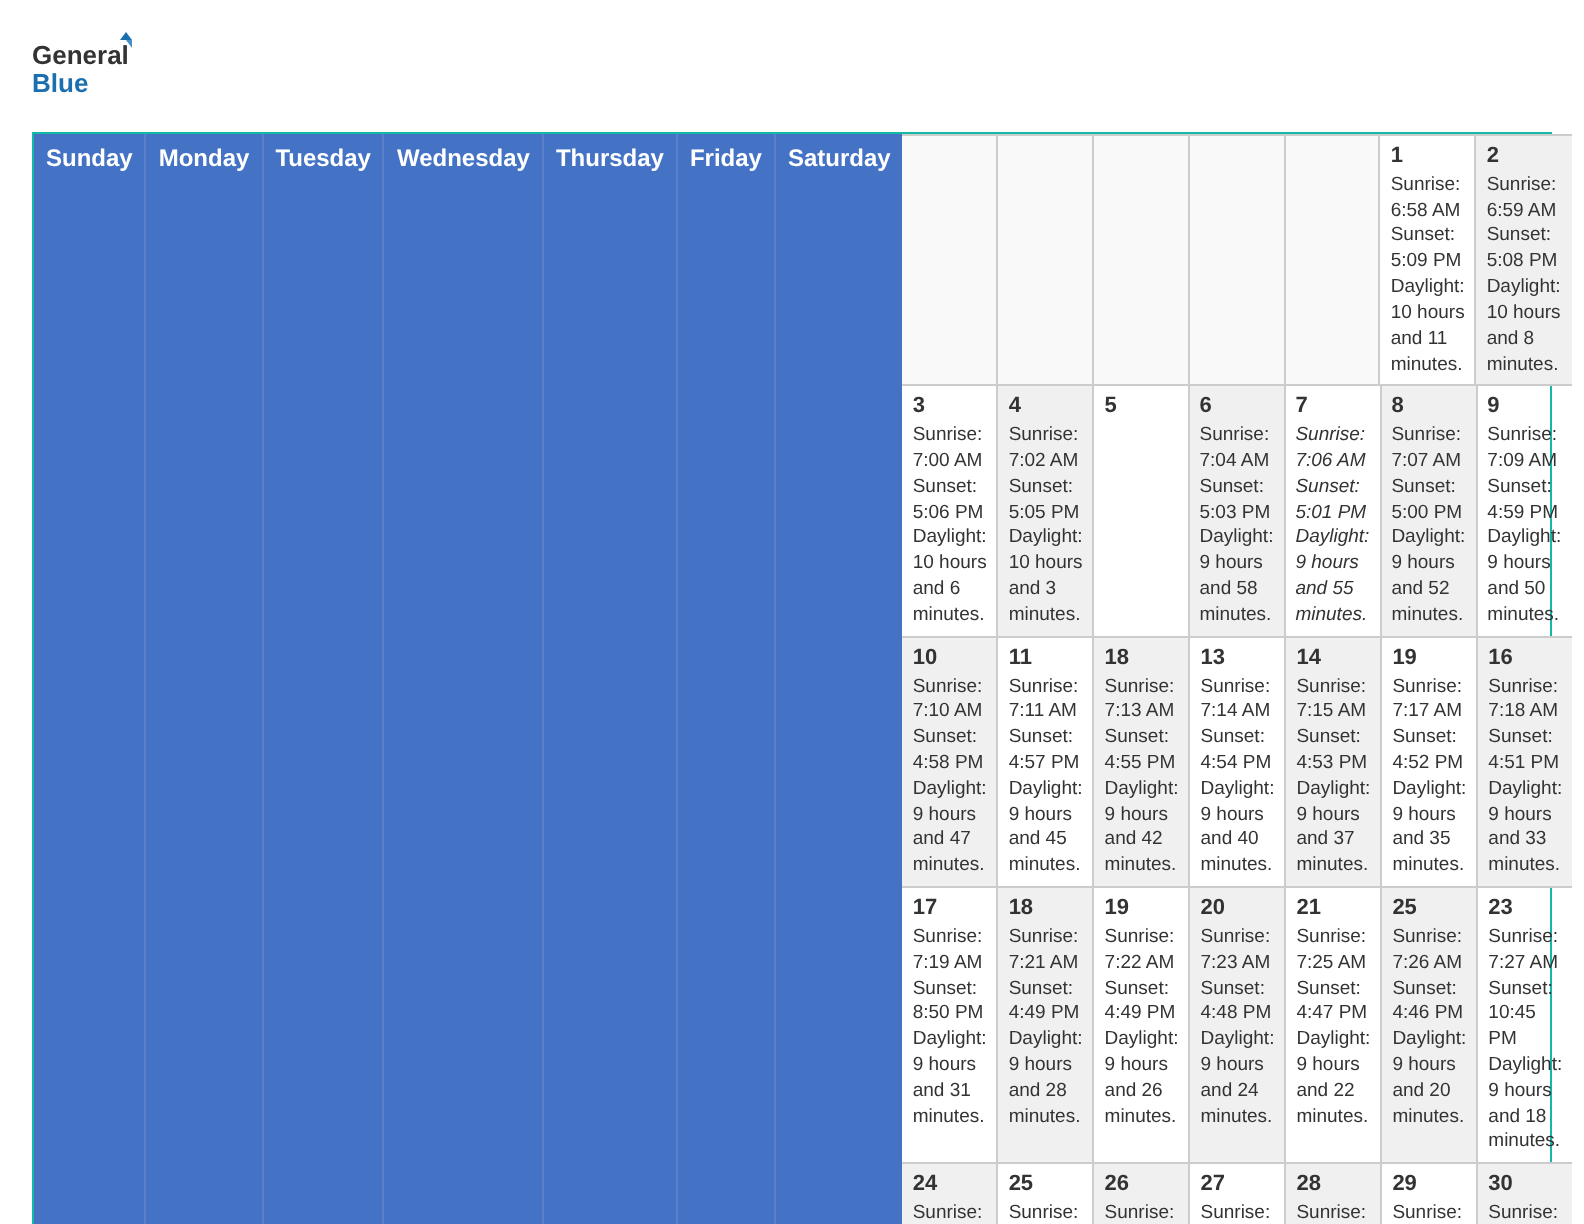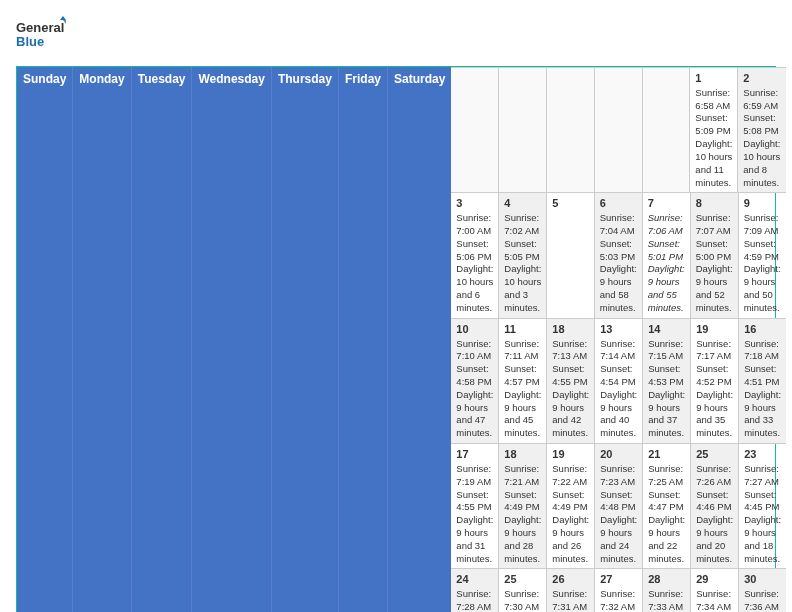--- a/index.html
+++ b/index.html
@@ -170,39 +170,39 @@
 Daylight: 9 hours and 37 minutes.</span></div>
           <div class="cal-cell"><span class="day-num">19</span><span style="white-space: pre-line;">Sunrise: 7:17 AM
 Sunset: 4:52 PM
 Daylight: 9 hours and 35 minutes.</span></div>
           <div class="cal-cell shaded"><span class="day-num">16</span><span style="white-space: pre-line;">Sunrise: 7:18 AM
 Sunset: 4:51 PM
 Daylight: 9 hours and 33 minutes.</span></div>
         </div>
         <div class="cal-row">
           <div class="cal-cell"><span class="day-num">17</span><span style="white-space: pre-line;">Sunrise: 7:19 AM
-Sunset: 4:55 PM
+Sunset: 8:50 PM
 Daylight: 9 hours and 31 minutes.</span></div>
           <div class="cal-cell shaded"><span class="day-num">18</span><span style="white-space: pre-line;">Sunrise: 7:21 AM
 Sunset: 4:49 PM
 Daylight: 9 hours and 28 minutes.</span></div>
           <div class="cal-cell"><span class="day-num">19</span><span style="white-space: pre-line; text-align: right;">Sunrise: 7:22 AM
 Sunset: 4:49 PM
 Daylight: 9 hours and 26 minutes.</span></div>
           <div class="cal-cell shaded"><span class="day-num">20</span><span style="white-space: pre-line;">Sunrise: 7:23 AM
 Sunset: 4:48 PM
 Daylight: 9 hours and 24 minutes.</span></div>
           <div class="cal-cell"><span class="day-num">21</span><span style="white-space: pre-line;">Sunrise: 7:25 AM
 Sunset: 4:47 PM
 Daylight: 9 hours and 22 minutes.</span></div>
           <div class="cal-cell shaded"><span class="day-num">25</span><span style="white-space: pre-line;">Sunrise: 7:26 AM
 Sunset: 4:46 PM
 Daylight: 9 hours and 20 minutes.</span></div>
           <div class="cal-cell"><span class="day-num">23</span><span style="white-space: pre-line;">Sunrise: 7:27 AM
-Sunset: 4:45 PM
+Sunset: 10:45 PM
 Daylight: 9 hours and 18 minutes.</span></div>
         </div>
         <div class="cal-row">
           <div class="cal-cell shaded"><span class="day-num">24</span><span style="white-space: pre-line; margin-top: 28px;">Sunrise: 7:28 AM
 Sunset: 4:45 PM
 Daylight: 9 hours and 16 minutes.</span></div>
           <div class="cal-cell"><span class="day-num">25</span><span style="white-space: pre-line;">Sunrise: 7:30 AM
 Sunset: 4:44 PM
 Daylight: 9 hours and 14 minutes.</span></div>
           <div class="cal-cell shaded"><span class="day-num">26</span><span style="white-space: pre-line;">Sunrise: 7:31 AM

